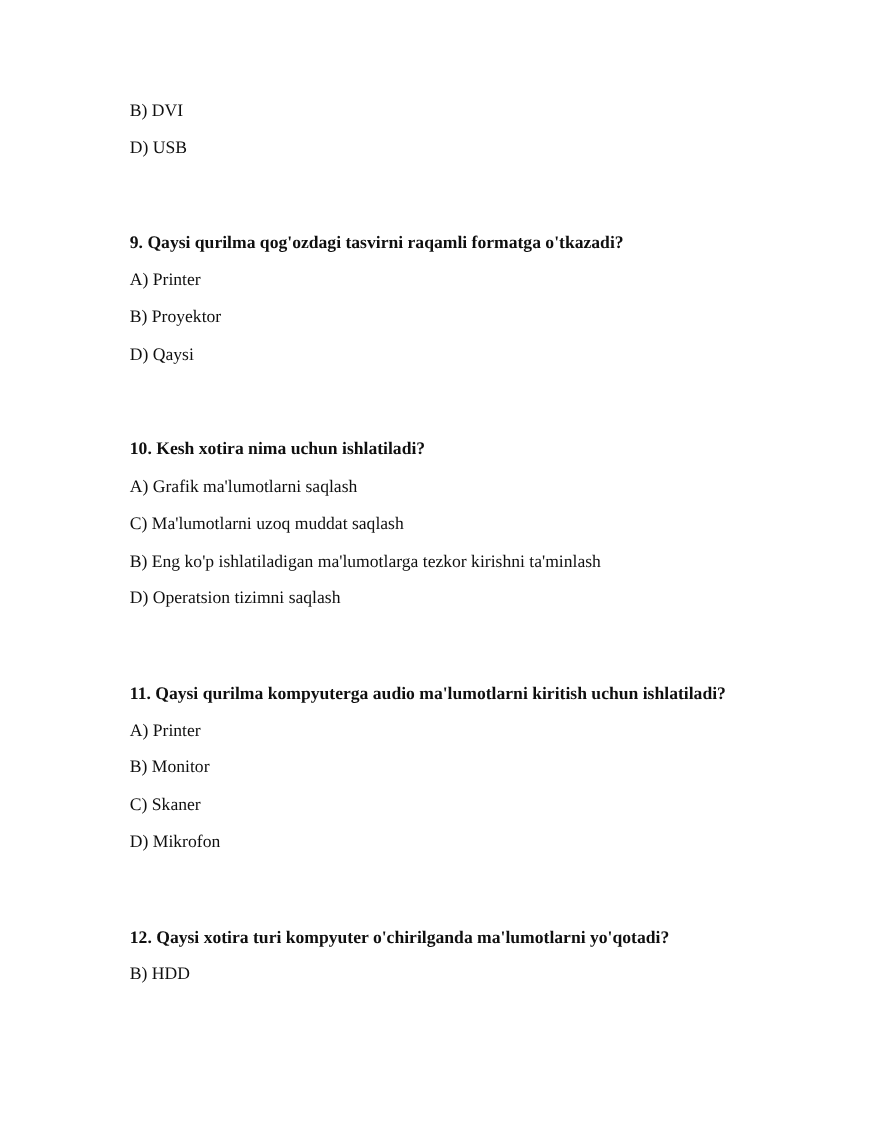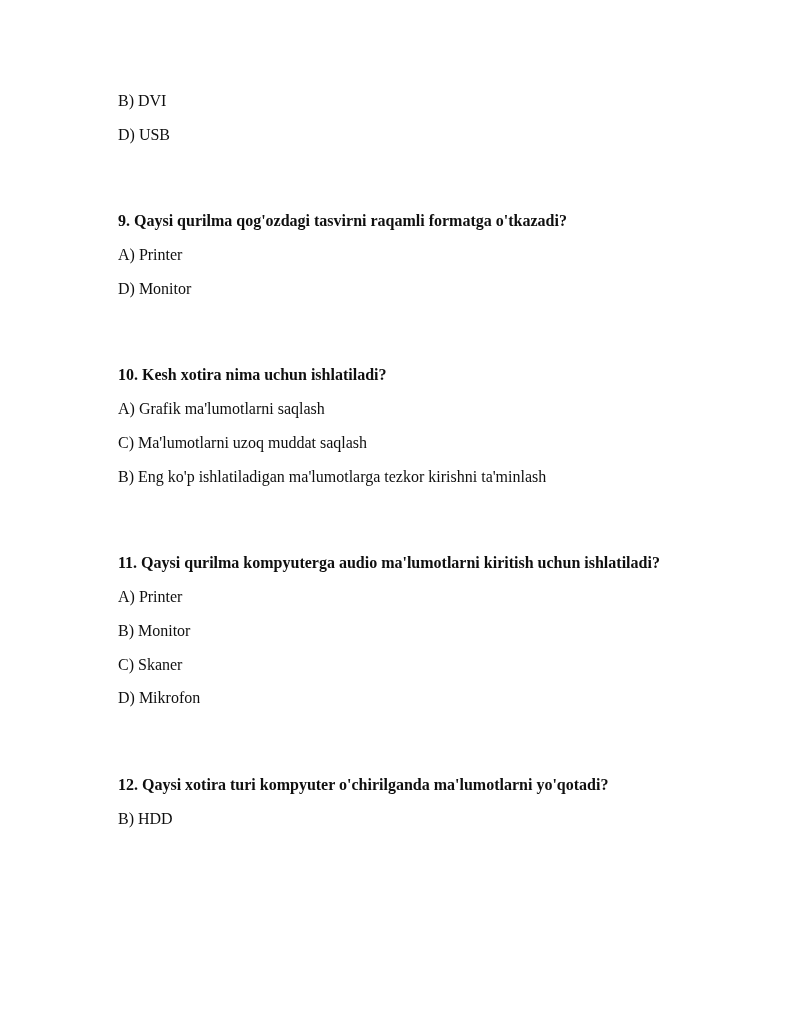--- a/index.html
+++ b/index.html
@@ -33,26 +33,28 @@
 </head>
 <body>
 
 <div class="doc">
 
   <p class="line">B) DVI</p>
   <p class="line">D) USB</p>
 
   <p class="line question">9. Qaysi qurilma qog'ozdagi tasvirni raqamli formatga o'tkazadi?</p>
   <p class="line">A) Printer</p>
-  <p class="line">D) Monitor</p>
+  <p class="line">B) Proyektor</p>
+  <p class="line">D) Qaysi</p>
 
   <p class="line question">10. Kesh xotira nima uchun ishlatiladi?</p>
   <p class="line">A) Grafik ma'lumotlarni saqlash</p>
   <p class="line">C) Ma'lumotlarni uzoq muddat saqlash</p>
   <p class="line">B) Eng ko'p ishlatiladigan ma'lumotlarga tezkor kirishni ta'minlash</p>
+  <p class="line">D) Operatsion tizimni saqlash</p>
 
   <p class="line question">11. Qaysi qurilma kompyuterga audio ma'lumotlarni kiritish uchun ishlatiladi?</p>
   <p class="line">A) Printer</p>
   <p class="line">B) Monitor</p>
   <p class="line">C) Skaner</p>
   <p class="line">D) Mikrofon</p>
 
   <p class="line question">12. Qaysi xotira turi kompyuter o'chirilganda ma'lumotlarni yo'qotadi?</p>
   <p class="line">B) HDD</p>
 

